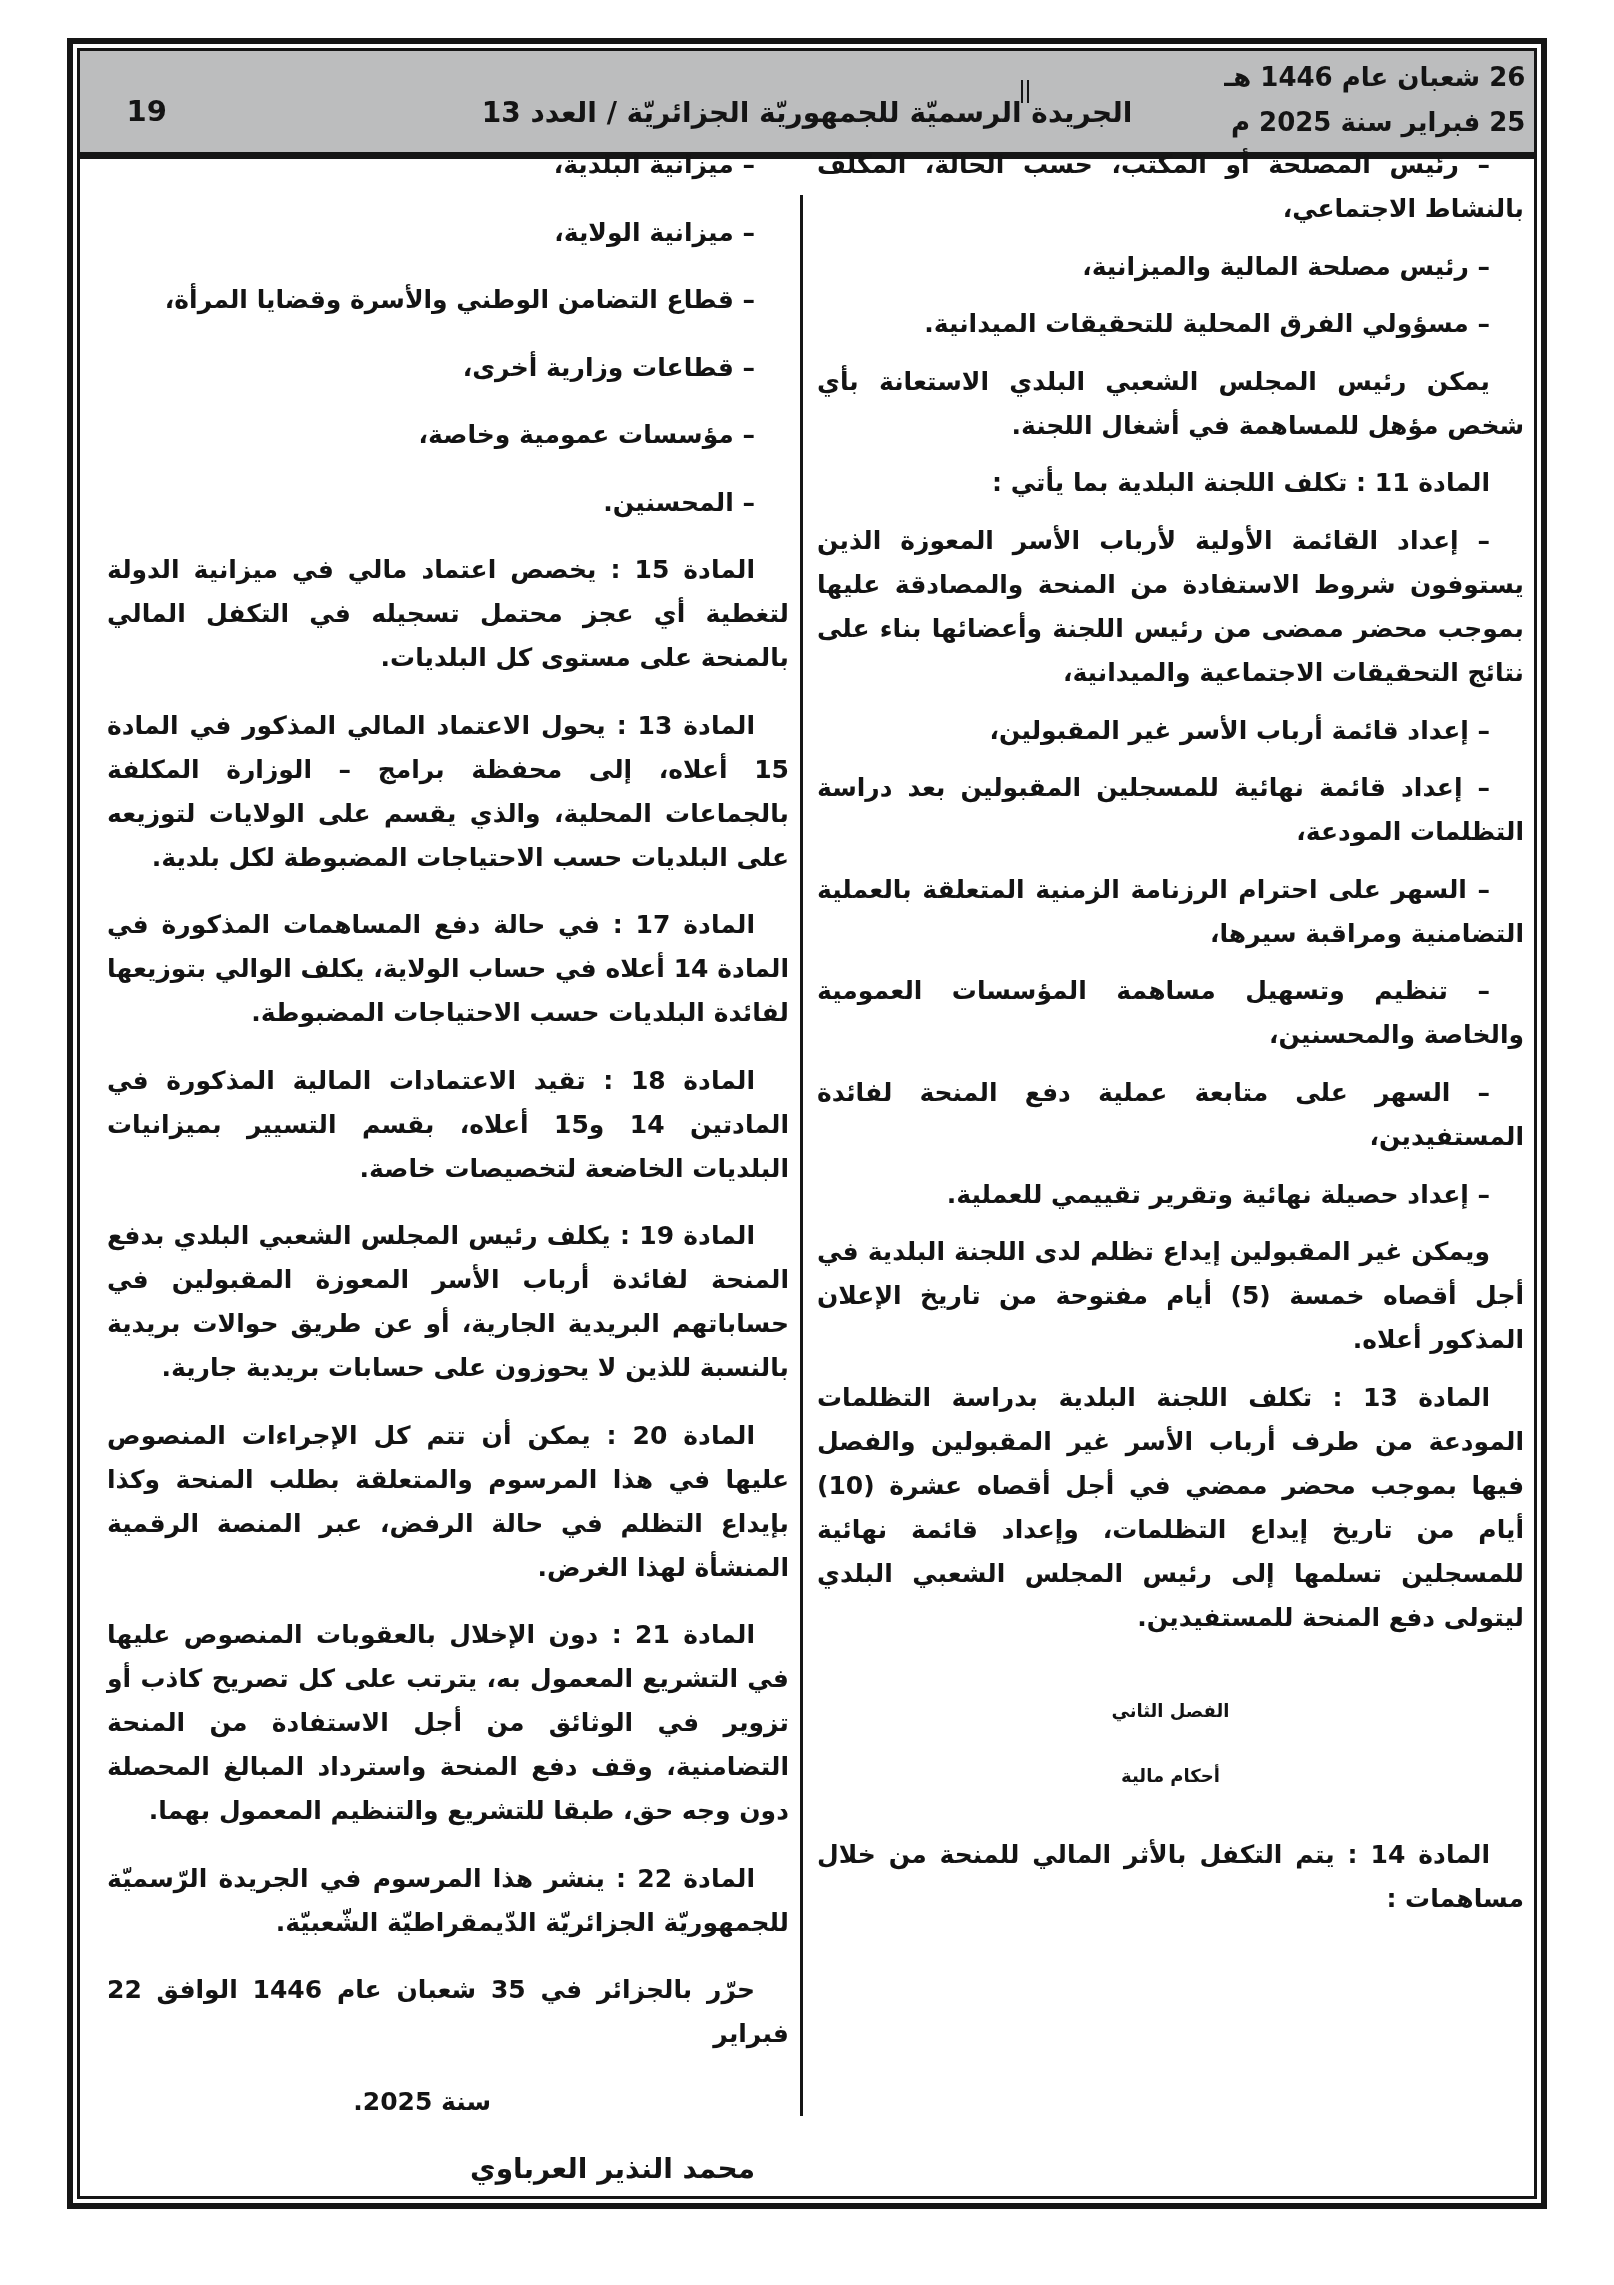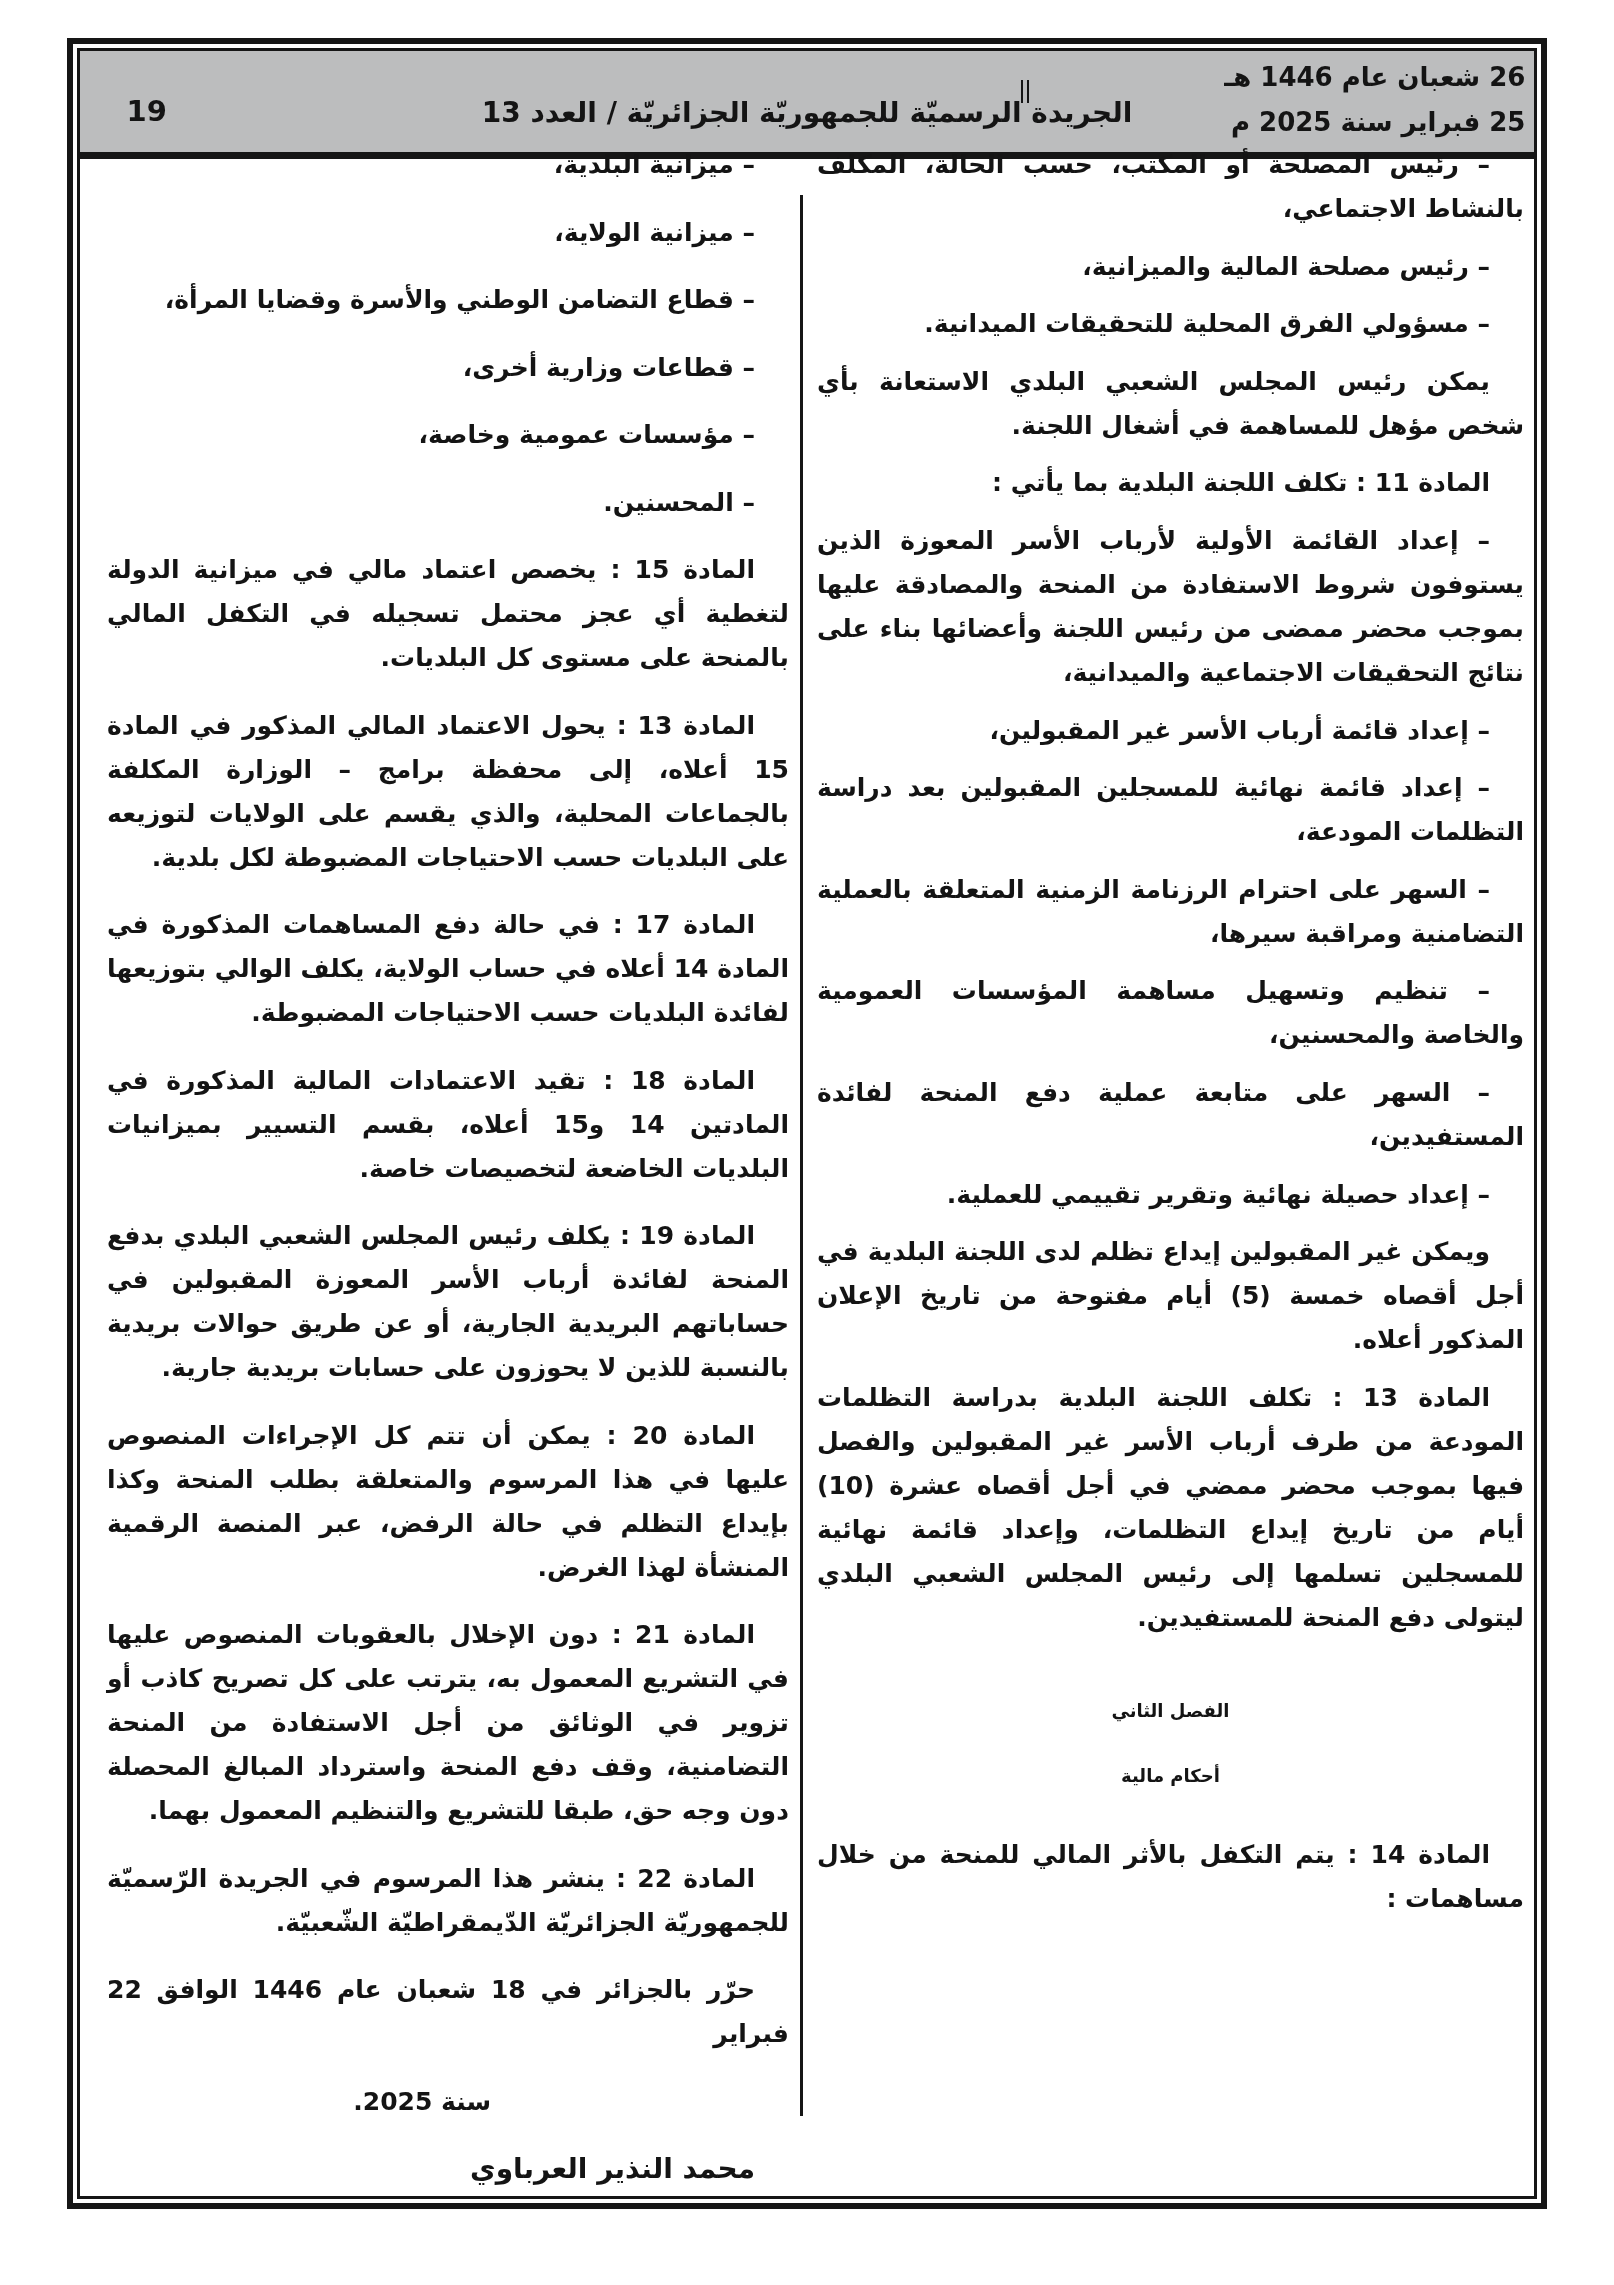--- a/index.html
+++ b/index.html
@@ -110,17 +110,17 @@
     <p class="bullet">– مؤسسات عمومية وخاصة،</p>
     <p class="bullet">– المحسنين.</p>
     <p class="article"><span class="article-label">المادة 15 : </span>يخصص اعتماد مالي في ميزانية الدولة لتغطية أي عجز محتمل تسجيله في التكفل المالي بالمنحة على مستوى كل البلديات.</p>
     <p class="article"><span class="article-label">المادة 13 : </span>يحول الاعتماد المالي المذكور في المادة 15 أعلاه، إلى محفظة برامج – الوزارة المكلفة بالجماعات المحلية، والذي يقسم على الولايات لتوزيعه على البلديات حسب الاحتياجات المضبوطة لكل بلدية.</p>
     <p class="article"><span class="article-label">المادة 17 : </span>في حالة دفع المساهمات المذكورة في المادة 14 أعلاه في حساب الولاية، يكلف الوالي بتوزيعها لفائدة البلديات حسب الاحتياجات المضبوطة.</p>
     <p class="article"><span class="article-label">المادة 18 : </span>تقيد الاعتمادات المالية المذكورة في المادتين 14 و15 أعلاه، بقسم التسيير بميزانيات البلديات الخاضعة لتخصيصات خاصة.</p>
     <p class="article"><span class="article-label">المادة 19 : </span>يكلف رئيس المجلس الشعبي البلدي بدفع المنحة لفائدة أرباب الأسر المعوزة المقبولين في حساباتهم البريدية الجارية، أو عن طريق حوالات بريدية بالنسبة للذين لا يحوزون على حسابات بريدية جارية.</p>
     <p class="article"><span class="article-label">المادة 20 : </span>يمكن أن تتم كل الإجراءات المنصوص عليها في هذا المرسوم والمتعلقة بطلب المنحة وكذا بإيداع التظلم في حالة الرفض، عبر المنصة الرقمية المنشأة لهذا الغرض.</p>
     <p class="article"><span class="article-label">المادة 21 : </span>دون الإخلال بالعقوبات المنصوص عليها في التشريع المعمول به، يترتب على كل تصريح كاذب أو تزوير في الوثائق من أجل الاستفادة من المنحة التضامنية، وقف دفع المنحة واسترداد المبالغ المحصلة دون وجه حق، طبقا للتشريع والتنظيم المعمول بهما.</p>
     <p class="article"><span class="article-label">المادة 22 : </span>ينشر هذا المرسوم في الجريدة الرّسميّة للجمهوريّة الجزائريّة الدّيمقراطيّة الشّعبيّة.</p>
-    <p class="closing-l1">حرّر بالجزائر في 18 شعبان عام 1446 الوافق 22 فبراير</p>
+    <p class="closing-l1">حرّر بالجزائر في 35 شعبان عام 1446 الوافق 22 فبراير</p>
     <p class="closing-l2">سنة 2025.</p>
     <p class="signature">محمد النذير العرباوي</p>
   </div>
 
 
 </body></html>

